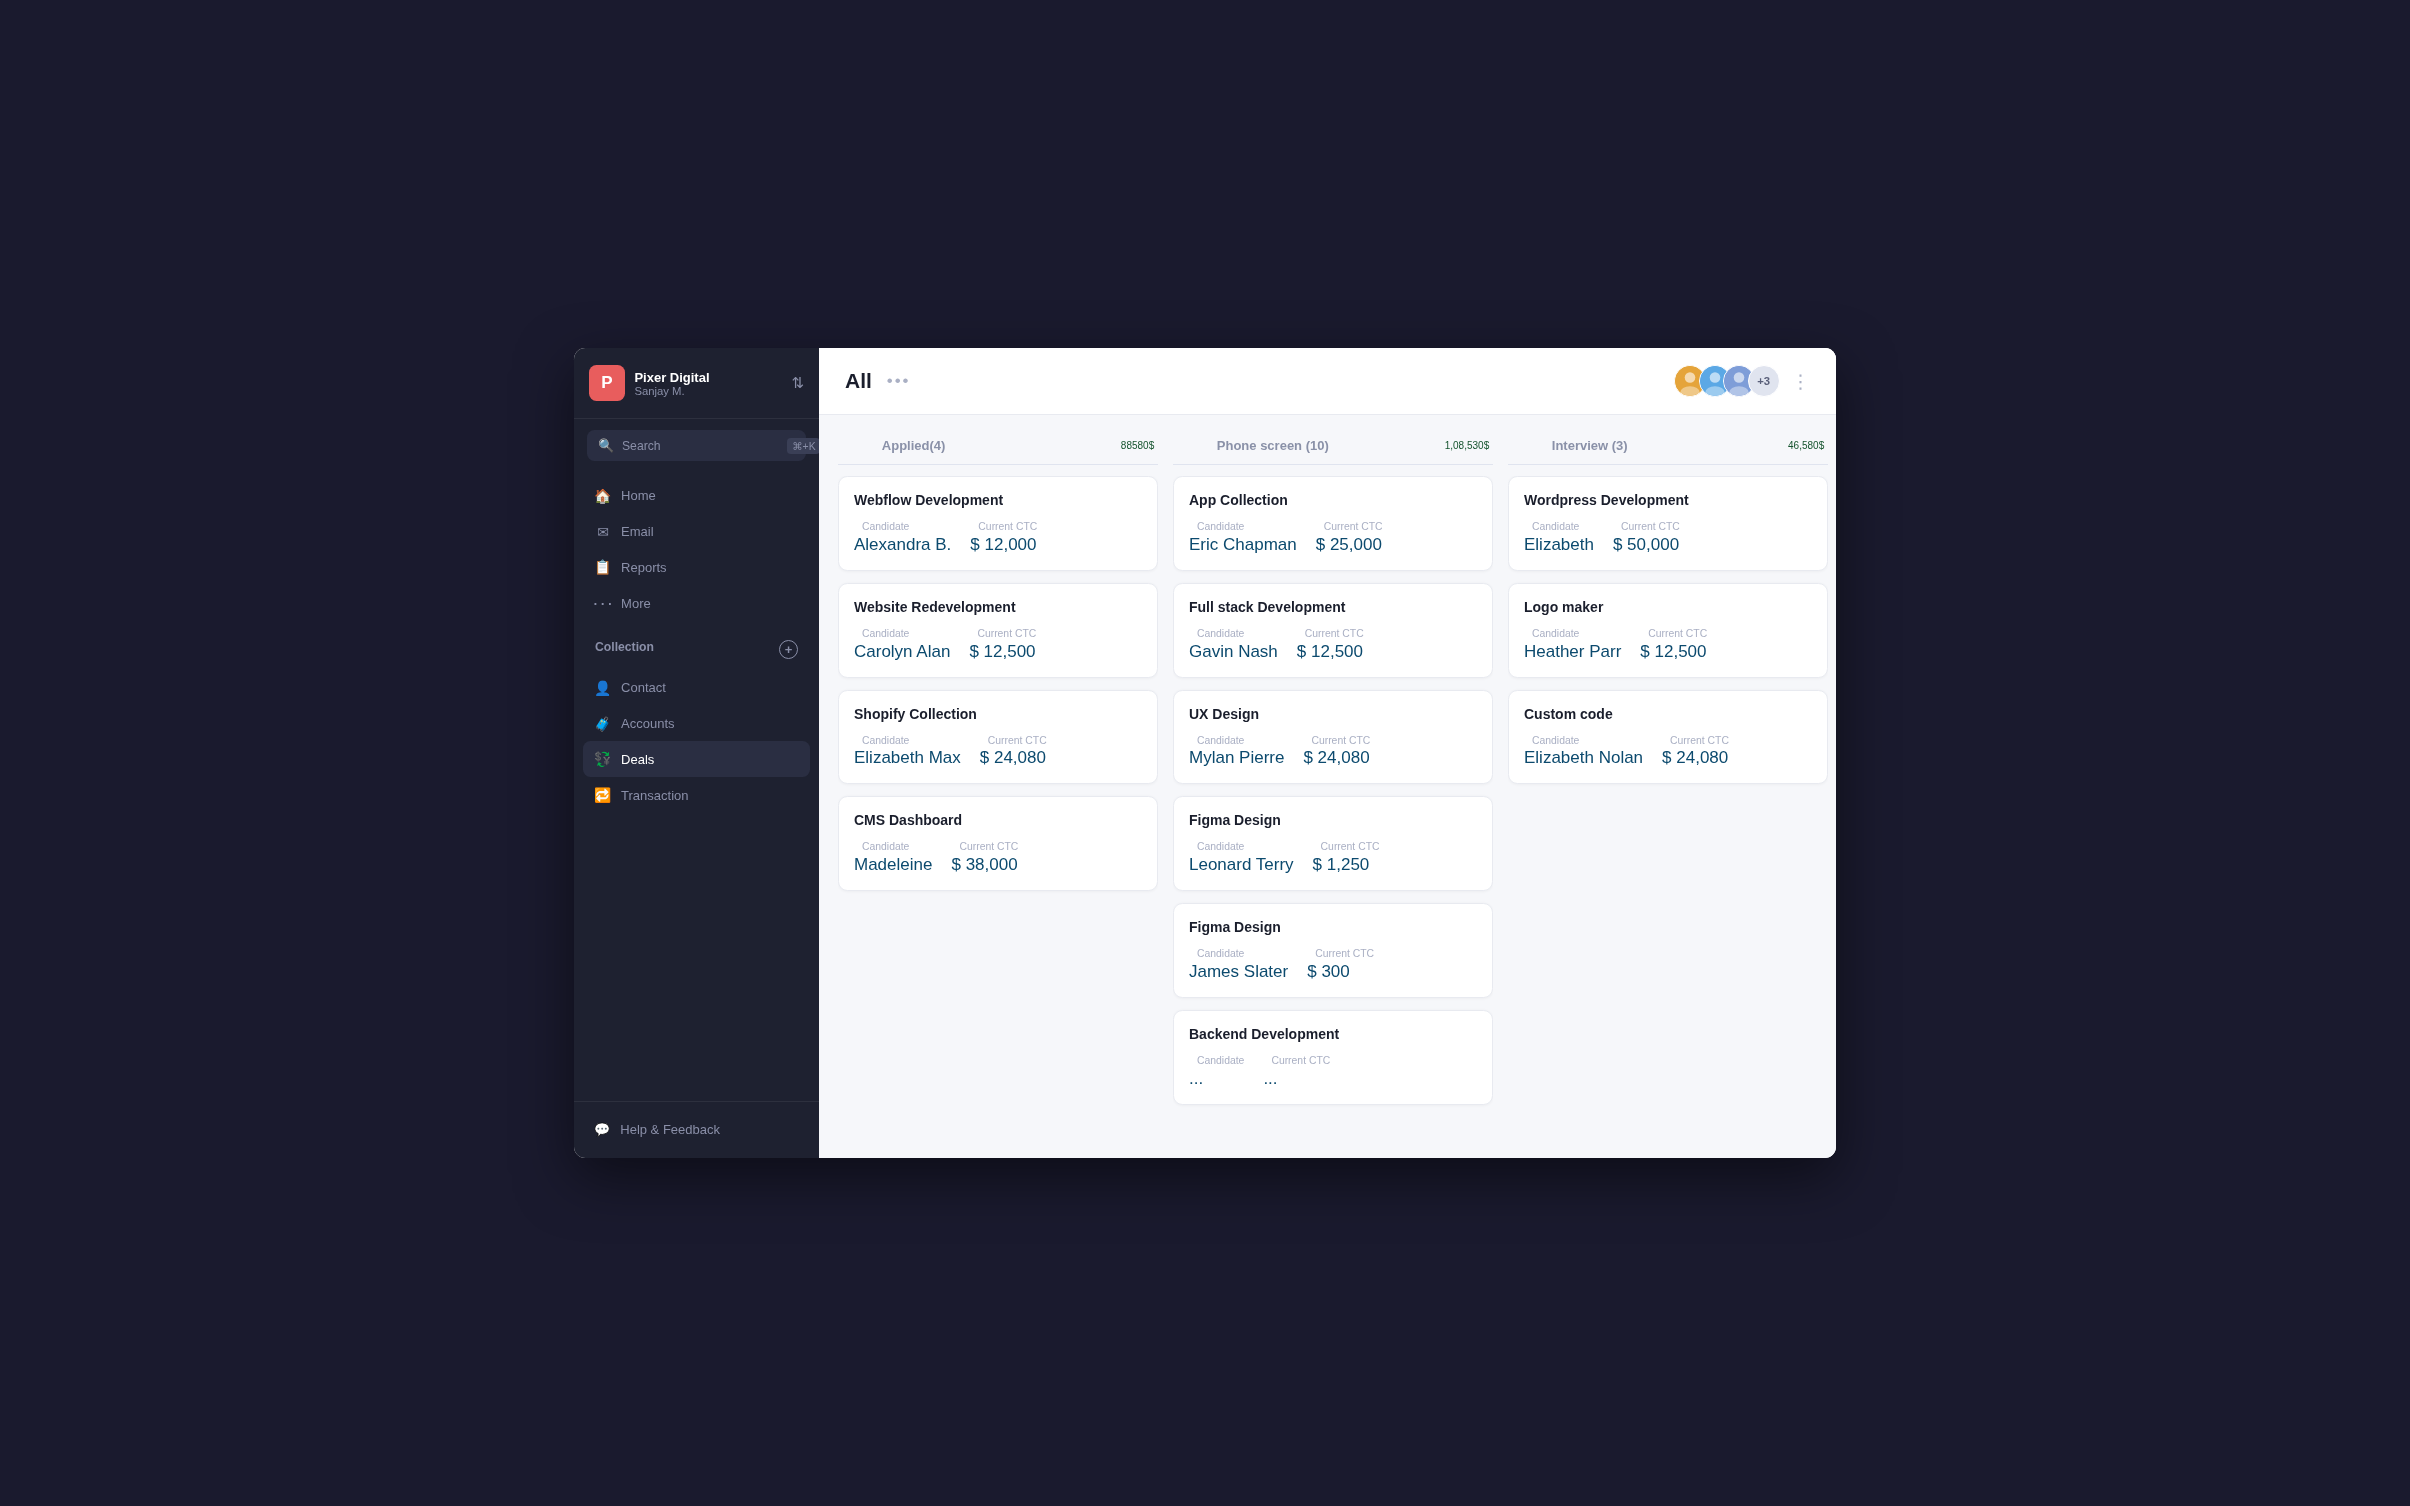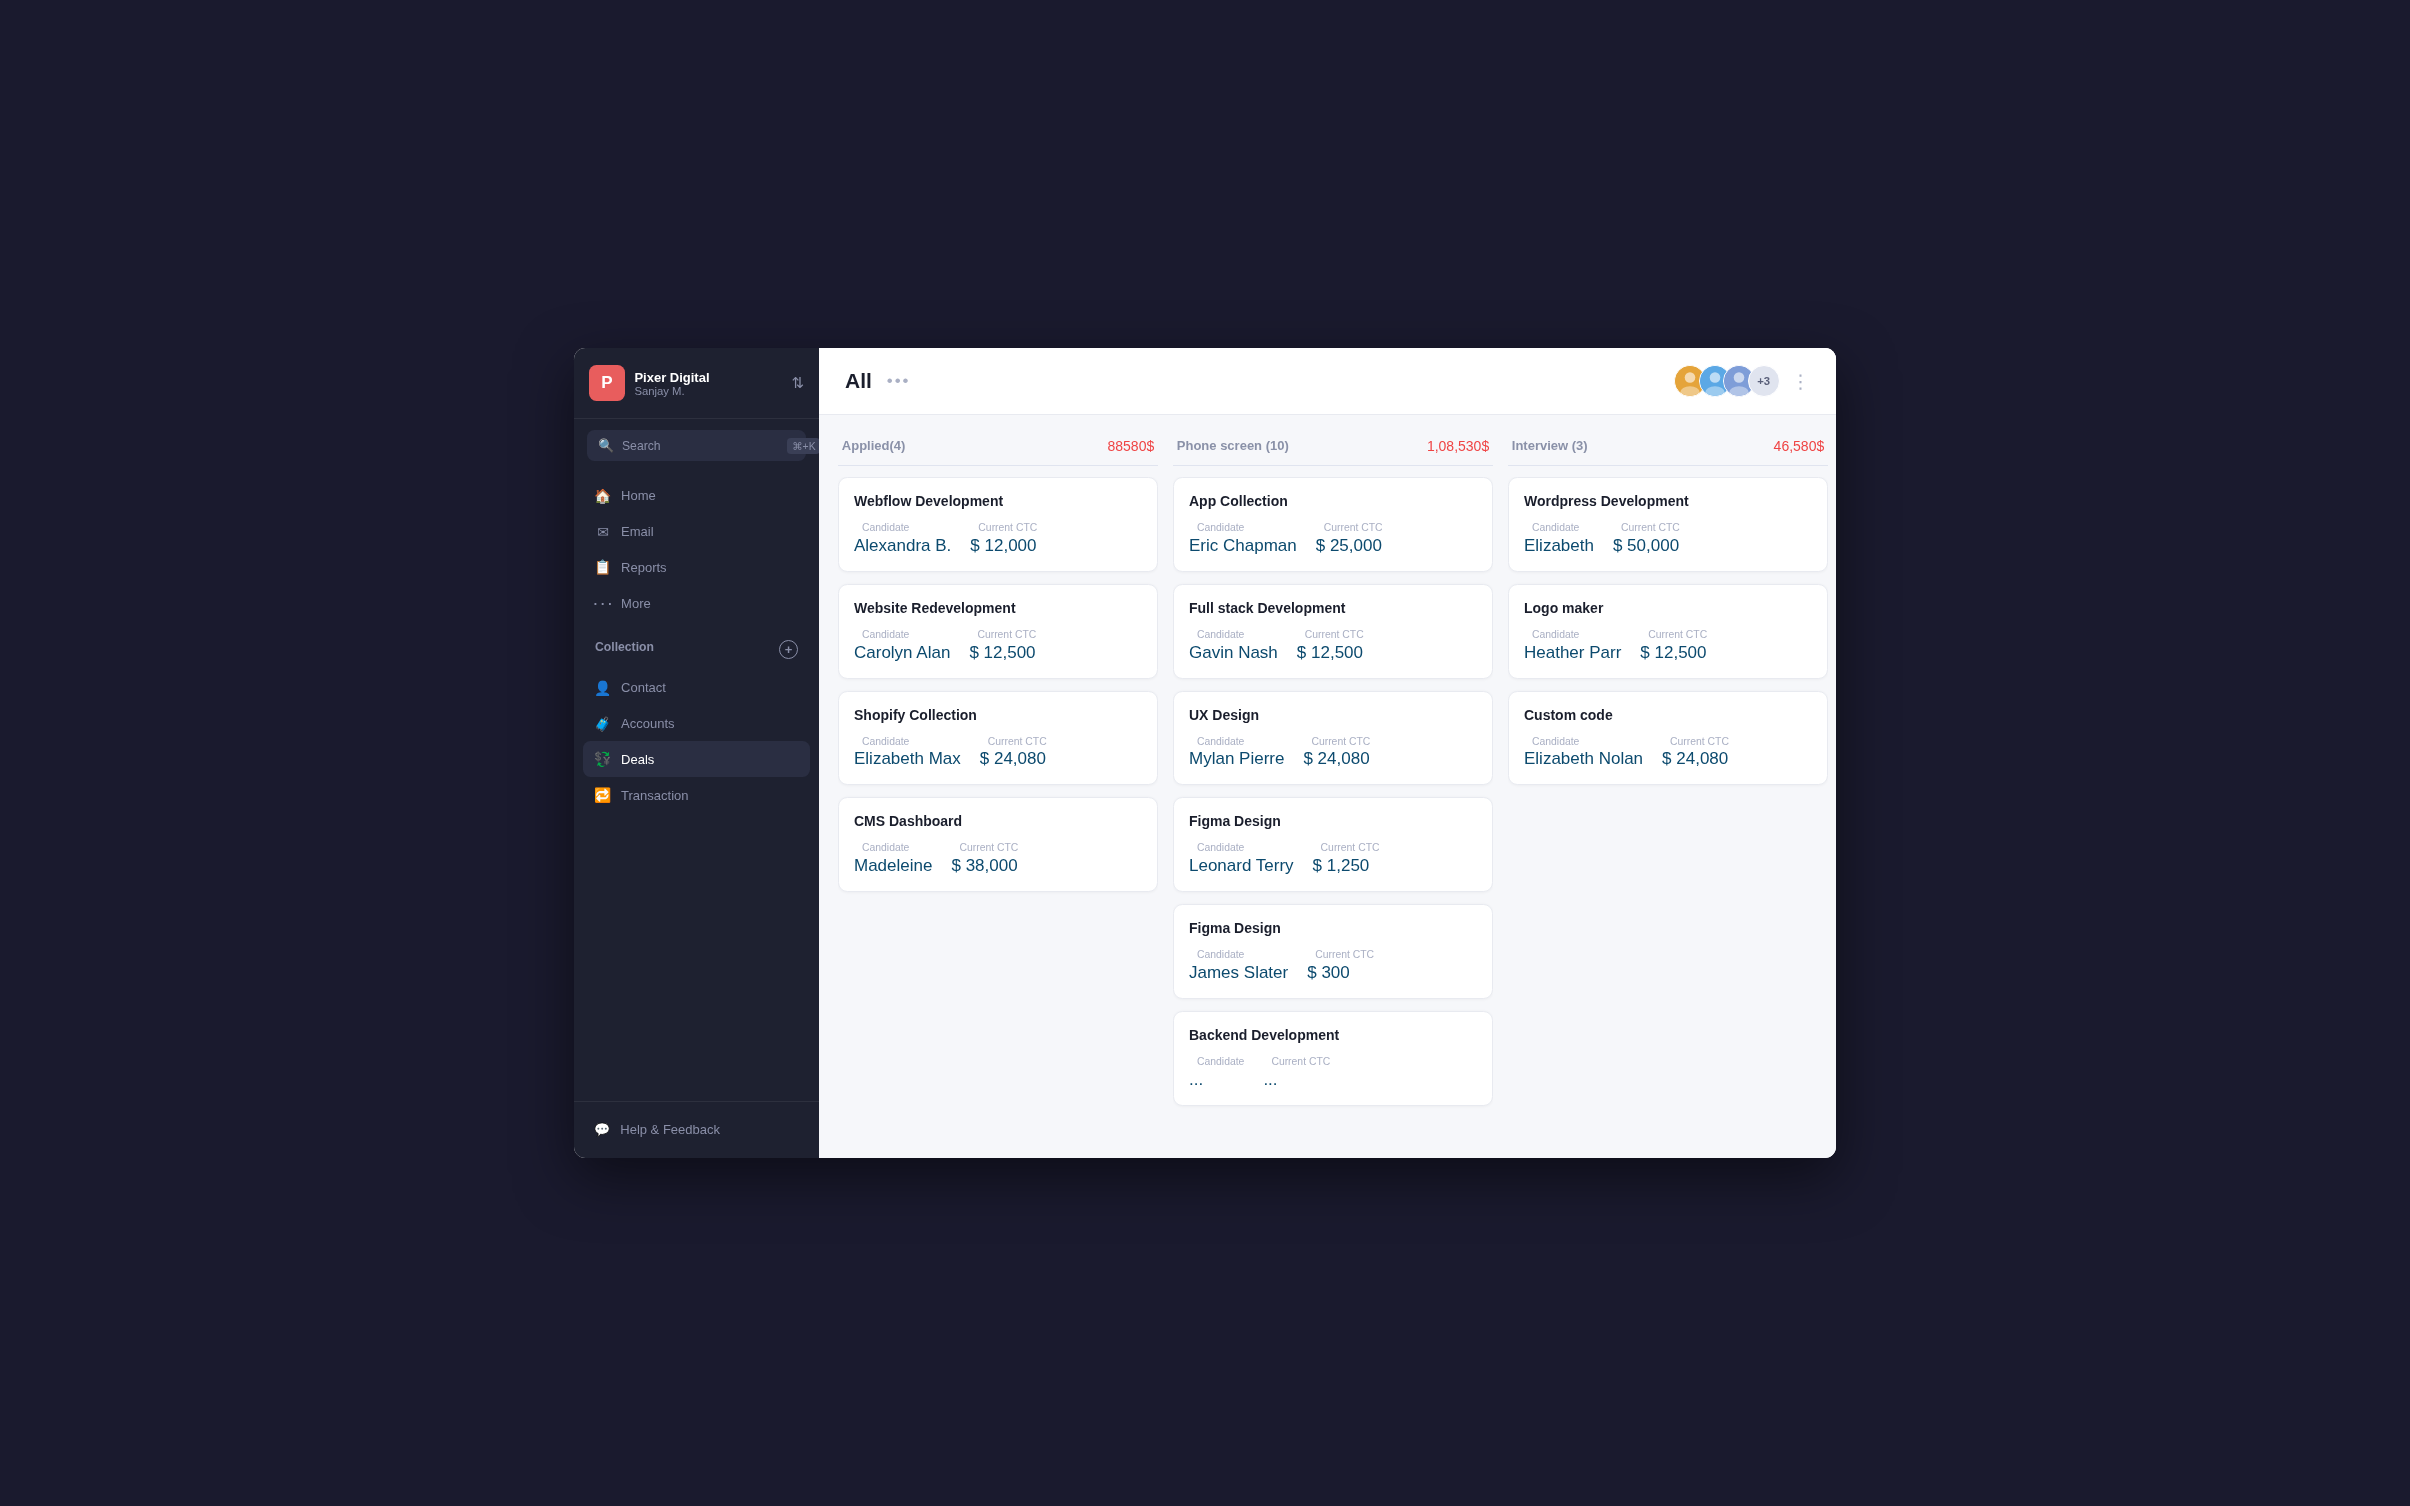--- a/index.html
+++ b/index.html
@@ -237,25 +237,26 @@
       display: flex;
       align-items: center;
       padding: 7.5px 3.8px 11.3px;
       border-bottom: 1.9px solid #e0e4ef;
       margin-bottom: 11.3px;
     }
     .column-title {
       font-size: 13px;
       font-weight: 600;
       color: #8a91a8;
+      margin-left: 40px;
     }
     .column-amount {
       margin-left: auto;
-      font-size: 14px;
-      color: #ef4444;
+      font-size: 10px;
+      color: #14532d;
       font-weight: 500;
     }
     .cards-container {
       overflow-y: auto;
       display: flex;
       flex-direction: column;
       gap: 12px;
       flex: 1;
     }
     .cards-container::-webkit-scrollbar { width: 3.8px; }

